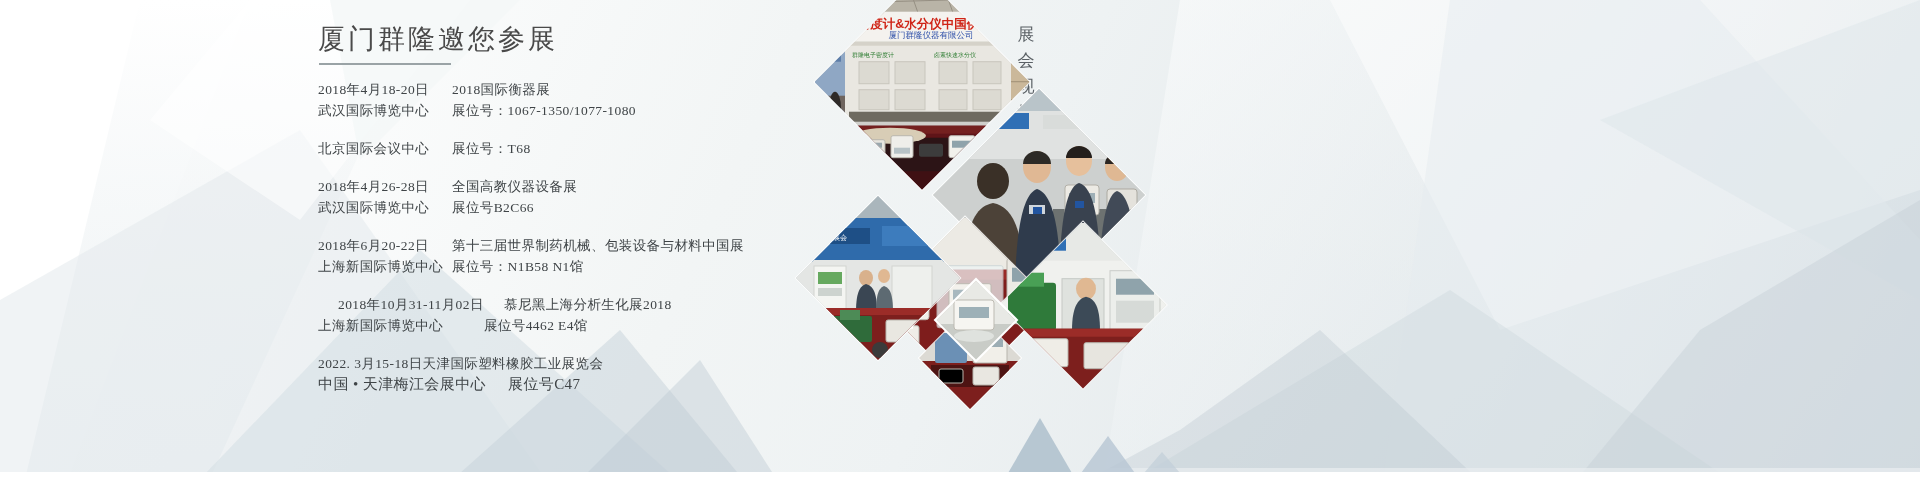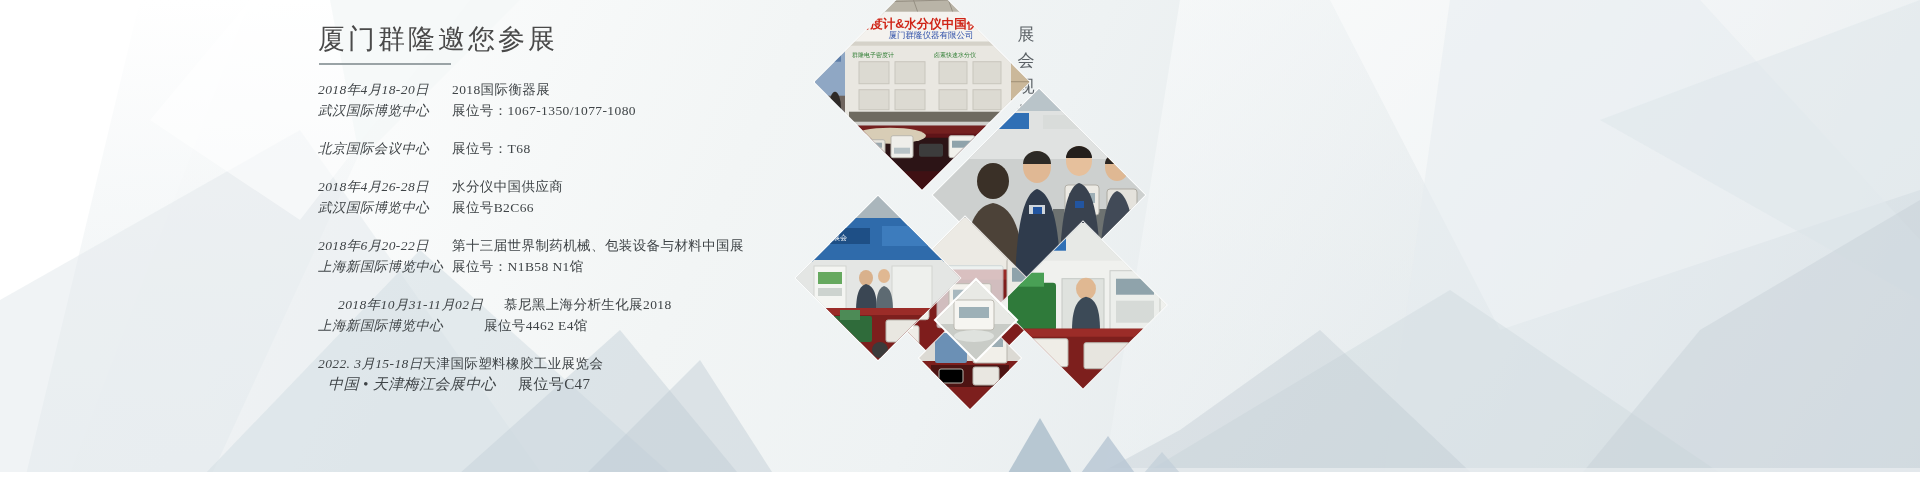--- a/index.html
+++ b/index.html
@@ -59,27 +59,26 @@
   .event-row {
     display: flex;
     align-items: baseline;
     line-height: 21px;
     font-size: 13.5px;
     letter-spacing: 0.4px;
   }
   .event-row .col-date {
     width: 126px;
     flex: 0 0 126px;
-    font-style: italic;
   }
   .event-row .col-main { padding-left: 8px; }
 
   
   .event.wide .col-date { width: auto; flex: 0 0 auto; }
-  .event.wide .row-2 .col-date { width: 182px; flex: 0 0 182px; margin-left: 10px; }
+  .event.wide .row-2 .col-date { width: 182px; flex: 0 0 182px; }
 
   
   #collage {
     position: absolute;
     left: 828px;
     top: -8px;
     width: 420px;
     height: 470px;
   }
   .tile {
@@ -177,21 +176,21 @@
     <div class="event">
       <div class="event-row">
         <span class="col-date">北京国际会议中心</span>
         <span class="col-main">展位号：T68</span>
       </div>
     </div>
 
     <div class="event">
       <div class="event-row">
         <span class="col-date">2018年4月26-28日</span>
-        <span class="col-main">水分仪中国供应商</span>
+        <span class="col-main">全国高教仪器设备展</span>
       </div>
       <div class="event-row">
         <span class="col-date">武汉国际博览中心</span>
         <span class="col-main">展位号B2C66</span>
       </div>
     </div>
 
     <div class="event">
       <div class="event-row">
         <span class="col-date">2018年6月20-22日</span>

